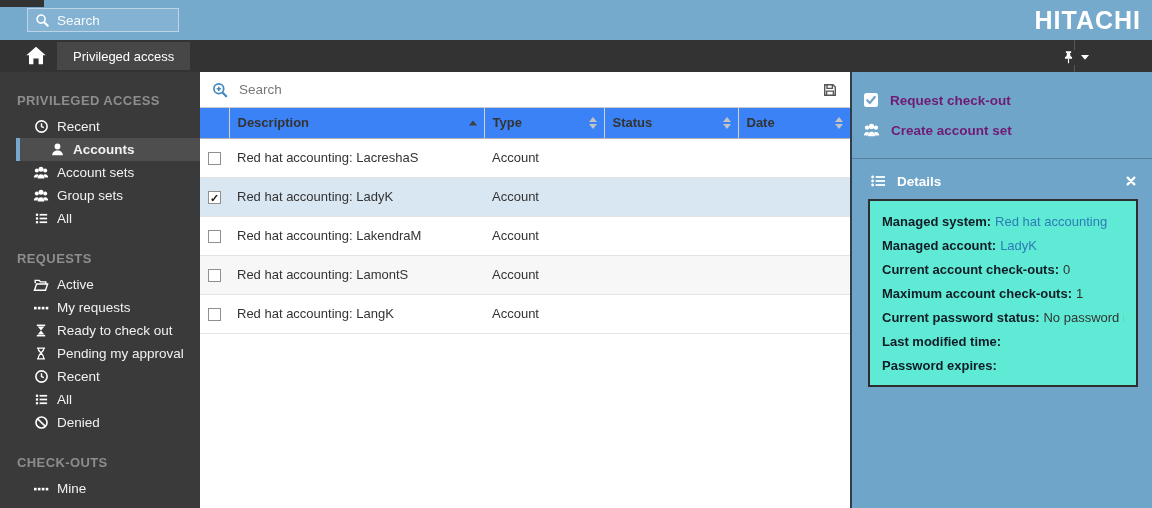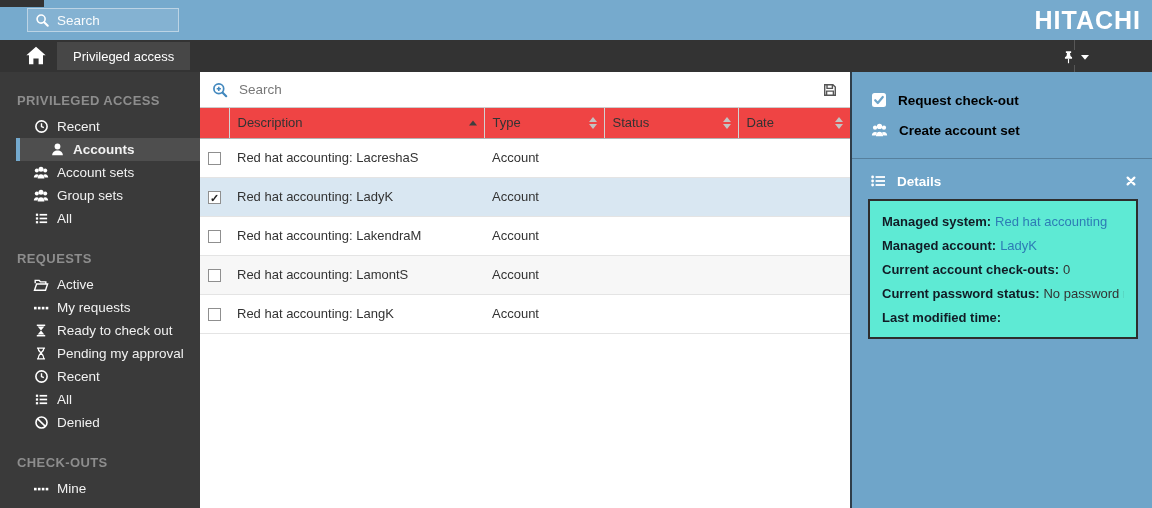--- a/index.html
+++ b/index.html
@@ -43,42 +43,42 @@
 
   
   .main { flex:1; background:#fff; display:flex; flex-direction:column; min-width:0; }
   .main-search { height:36px; display:flex; align-items:center; padding:0 12px; border-bottom:1px solid #ccc; flex:0 0 auto; }
   .main-search input { flex:1; min-width:0; margin-left:11px; border:none; outline:none; font-size:13.5px;
     color:#333; font-family:"Liberation Sans", sans-serif; }
   .main-search input::placeholder { color:#777; }
   .save-btn { display:flex; align-items:center; cursor:pointer; padding-left:8px; }
 
   table.grid { width:100%; border-collapse:collapse; table-layout:fixed; font-size:13px; }
-  .grid th { background:#ef4444; height:30px; text-align:left; font-weight:normal; color:#333;
+  .grid th { background:#3b82f6; height:30px; text-align:left; font-weight:bold; color:#333;
     padding:0 8px; border-right:1px solid #d2d2d2; border-bottom:1px solid #b3b3b3; position:relative; cursor:pointer;
     white-space:nowrap; overflow:hidden; }
   .grid th:last-child { border-right:none; }
   .grid td { height:39px; padding:0 8px; border-bottom:1px solid #e4e4e4; white-space:nowrap; overflow:hidden; }
   .grid tbody tr:nth-child(even) { background:#f7f7f7; }
   .grid tbody tr.selected { background:#d9e7f2; }
   .cb { display:inline-block; width:13px; height:13px; border:1px solid #8f8f8f; background:#fff;
     line-height:12px; text-align:center; font-size:11px; font-weight:bold; color:#222; vertical-align:middle; cursor:pointer; }
   .sorts { position:absolute; right:7px; top:50%; transform:translateY(-50%);
     display:flex; flex-direction:column; align-items:center; gap:2px; }
   .tri-up { width:0; height:0; border-left:4px solid transparent; border-right:4px solid transparent;
     border-bottom:5px solid #c3c3c3; }
   .tri-down { width:0; height:0; border-left:4px solid transparent; border-right:4px solid transparent;
     border-top:5px solid #c3c3c3; }
   .tri-up.dark { border-bottom-color:#3f3f3f; }
 
   
   .panel { width:302px; background:#6fa5c9; border-left:2px solid #2f3e4a; display:flex; flex-direction:column; }
   .panel-actions { padding-top:13px; }
-  .panel-action { display:flex; align-items:center; gap:11px; padding:7px 0 7px 19px;
-    color:#000000; font-weight:bold; font-size:13.5px; cursor:pointer; }
+  .panel-action { display:flex; align-items:center; gap:11px; padding:7px 0 7px 11px;
+    color:#701a75; font-weight:bold; font-size:13.5px; cursor:pointer; }
   .panel-divider { height:1px; background:rgba(0,0,0,0.22); margin-top:12px; }
   .details-header { display:flex; align-items:center; gap:11px; padding:14px 15px 10px 18px;
     color:#fff; font-weight:bold; font-size:13.5px; }
   .details-close { margin-left:auto; cursor:pointer; display:flex; align-items:center; }
   .details-box { margin:0 14px 0 16px; background:#5eead4; border:2px solid #2d2d2d;
     padding:4px 12px 12px; }
   .field { margin-top:9px; color:#333; white-space:nowrap; overflow:hidden; font-size:13px; }
   .field .lbl { font-weight:bold; color:#111c26; }
   .field .val { margin-left:4px; }
   .field .val.link { color:#2d7cb5; cursor:pointer; }
@@ -450,22 +450,28 @@
         <div class="field">
           <span class="lbl">Managed system:</span><span class="val link">Red hat accounting</span>
         </div>
         <div class="field">
           <span class="lbl">Managed account:</span><span class="val link">LadyK</span>
         </div>
         <div class="field">
           <span class="lbl">Current account check-outs:</span><span class="val">0</span>
         </div>
         <div class="field">
+          <span class="lbl">Maximum account check-outs:</span><span class="val">1</span>
+        </div>
+        <div class="field">
           <span class="lbl">Current password status:</span><span class="val">No password rec...</span>
         </div>
         <div class="field">
           <span class="lbl">Last modified time:</span><span class="val"></span>
+        </div>
+        <div class="field">
+          <span class="lbl">Password expires:</span><span class="val"></span>
         </div>
       </div>
     </aside>
 
   </div>
 </div>
 
 </body></html>

